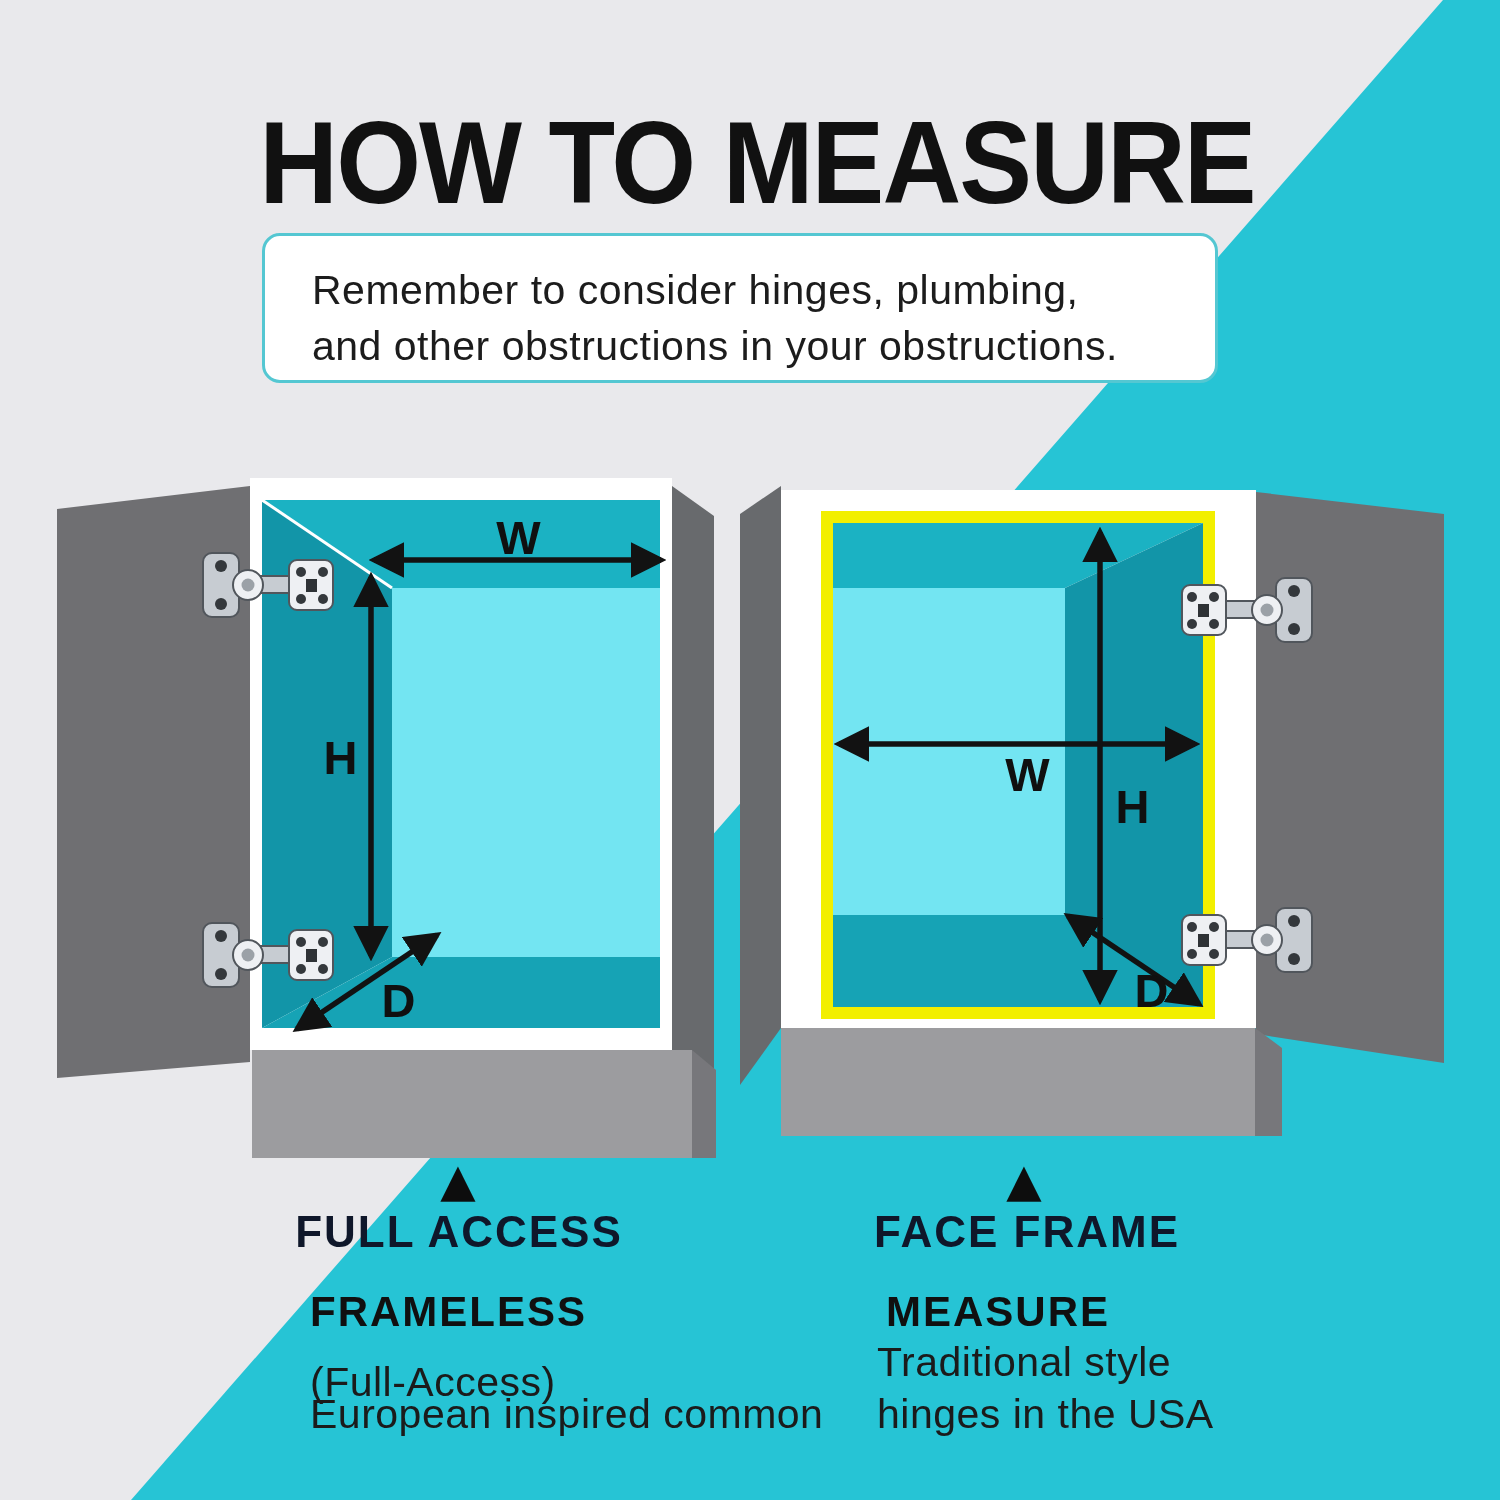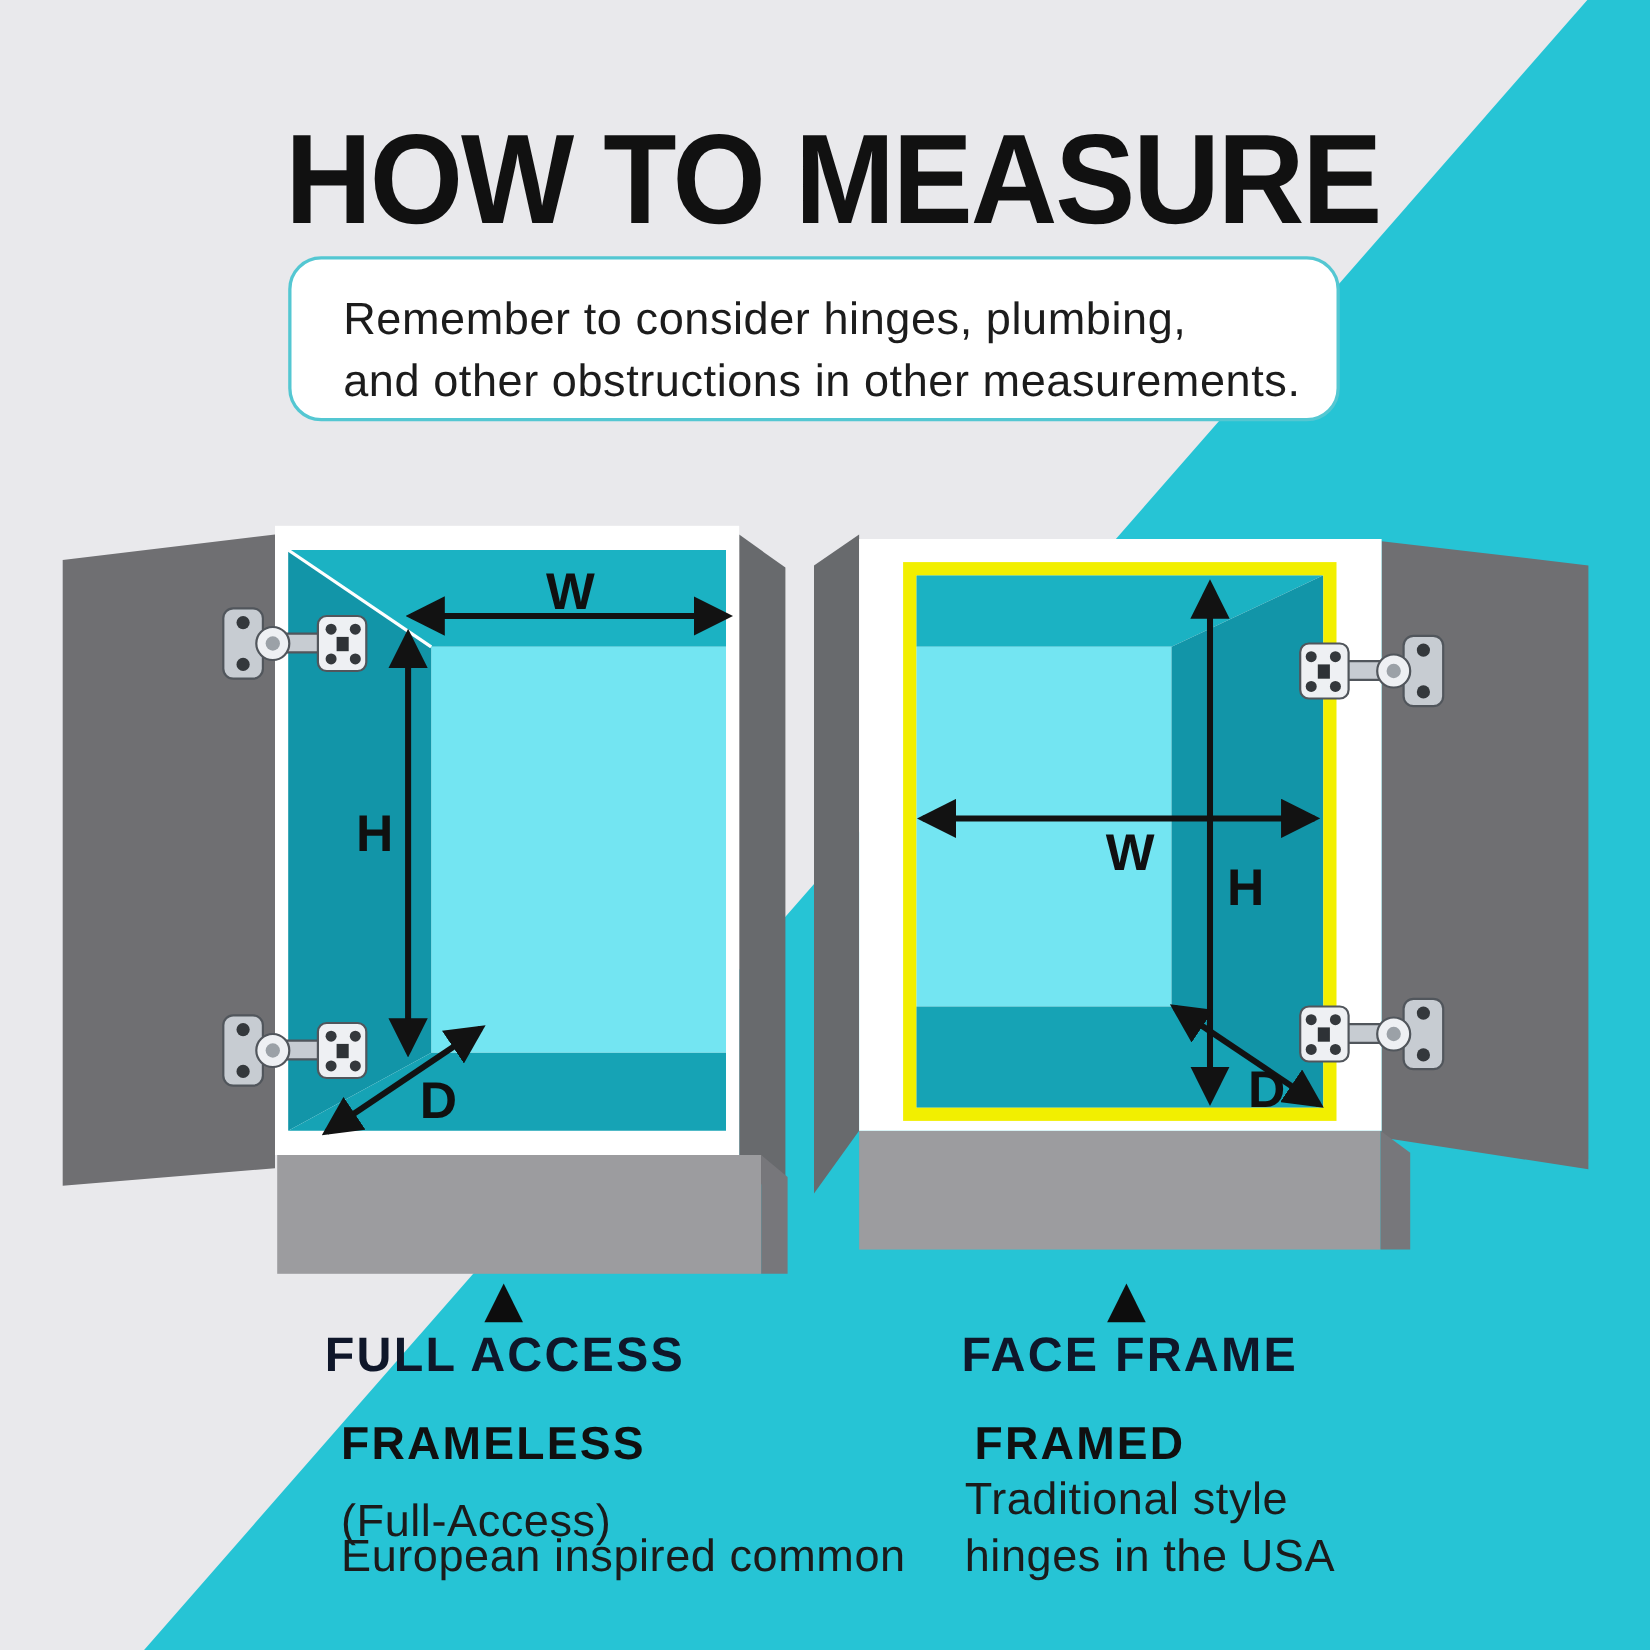--- a/index.html
+++ b/index.html
@@ -19,21 +19,21 @@
   .stage svg.scene{position:absolute;left:0;top:0;width:1500px;height:1500px;}
 
   .title{
     position:absolute; left:757px; top:96px; transform:translateX(-50%) scaleX(.94);
     transform-origin:center top;
     font-size:116px; font-weight:700; letter-spacing:-2px; white-space:nowrap;
     color:#111;
   }
   .note{
     position:absolute; left:262px; top:233px; width:956px; height:150px;
-    background:var(--white); border:3px solid var(--noteBorder); border-radius:30px;
+    background:var(--white); border:3px solid var(--noteBorder); border-radius:18px;
     box-sizing:border-box; padding:26px 0 0 47px;
   }
   .note-line{font-size:41px; line-height:56px; font-weight:400; color:#1c1c1c; letter-spacing:.5px;}
 
   .dim{
     position:absolute; transform:translate(-50%,-50%);
     font-size:47px; font-weight:700; color:#101010; letter-spacing:1px;
   }
   .marker{
     position:absolute; transform:translateX(-50%);
@@ -121,37 +121,37 @@
       <line x1="839" y1="744" x2="1195" y2="744" stroke="#121212" stroke-width="5.5" marker-start="url(#ah)" marker-end="url(#ah)"></line>
       <line x1="1100" y1="532" x2="1100" y2="1000" stroke="#121212" stroke-width="5.5" marker-start="url(#ah)" marker-end="url(#ah)"></line>
       <line x1="1068" y1="916" x2="1199" y2="1004" stroke="#121212" stroke-width="5.5" marker-start="url(#ah)" marker-end="url(#ah)"></line>
     </g>
   </svg>
 
   <div class="title">HOW TO MEASURE</div>
 
   <div class="note">
     <div class="note-line">Remember to consider hinges, plumbing,</div>
-    <div class="note-line">and other obstructions in other measurements.</div>
+    <div class="note-line">and other obstructions in your obstructions.</div>
   </div>
 
   <span class="dim" style="left:519px;top:537px;">W</span>
   <span class="dim" style="left:341px;top:757px;">H</span>
   <span class="dim" style="left:399px;top:1000px;">D</span>
   <span class="dim" style="left:1028px;top:774px;">W</span>
   <span class="dim" style="left:1133px;top:806px;">H</span>
   <span class="dim" style="left:1152px;top:990px;">D</span>
 
   <span class="marker" style="left:458px;top:1157px;">▲</span>
   <span class="marker" style="left:1024px;top:1157px;">▲</span>
 
   <span class="col-heading" style="left:459px;top:1207px;">FULL ACCESS</span>
   <span class="col-heading" style="left:1027px;top:1207px;">FACE FRAME</span>
 
   <span class="col-sub" style="left:310px;top:1288px;">FRAMELESS</span>
-  <span class="col-sub" style="left:886px;top:1288px;">FRAMED</span>
+  <span class="col-sub" style="left:886px;top:1288px;">MEASURE</span>
 
   <span class="col-text" style="left:310px;top:1339px;margin-top:20px;">(Full-Access)</span>
   <span class="col-text" style="left:310px;top:1391px;">European inspired common</span>
   <span class="col-text" style="left:877px;top:1339px;">Traditional style</span>
   <span class="col-text" style="left:877px;top:1391px;">hinges in the USA</span>
 
 </div>
 
 </body></html>

